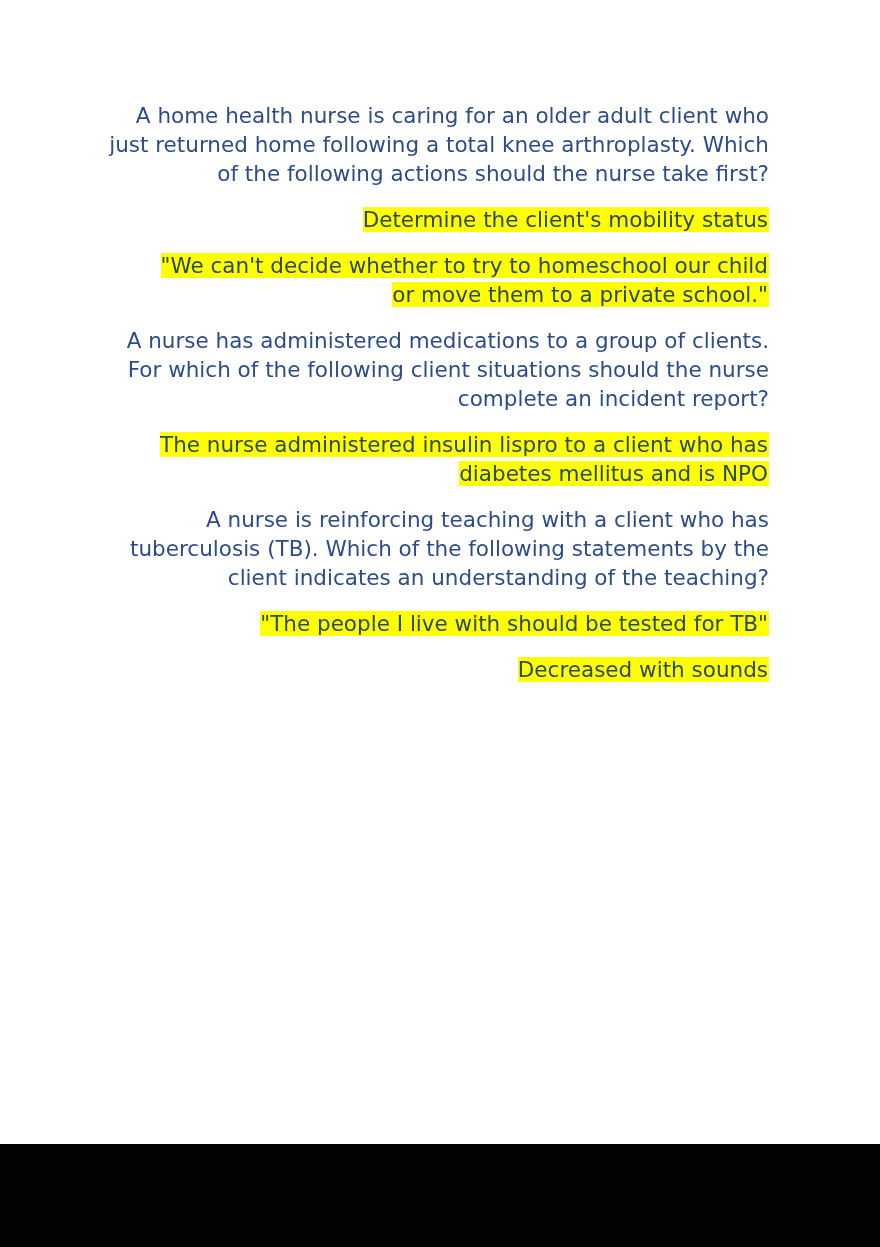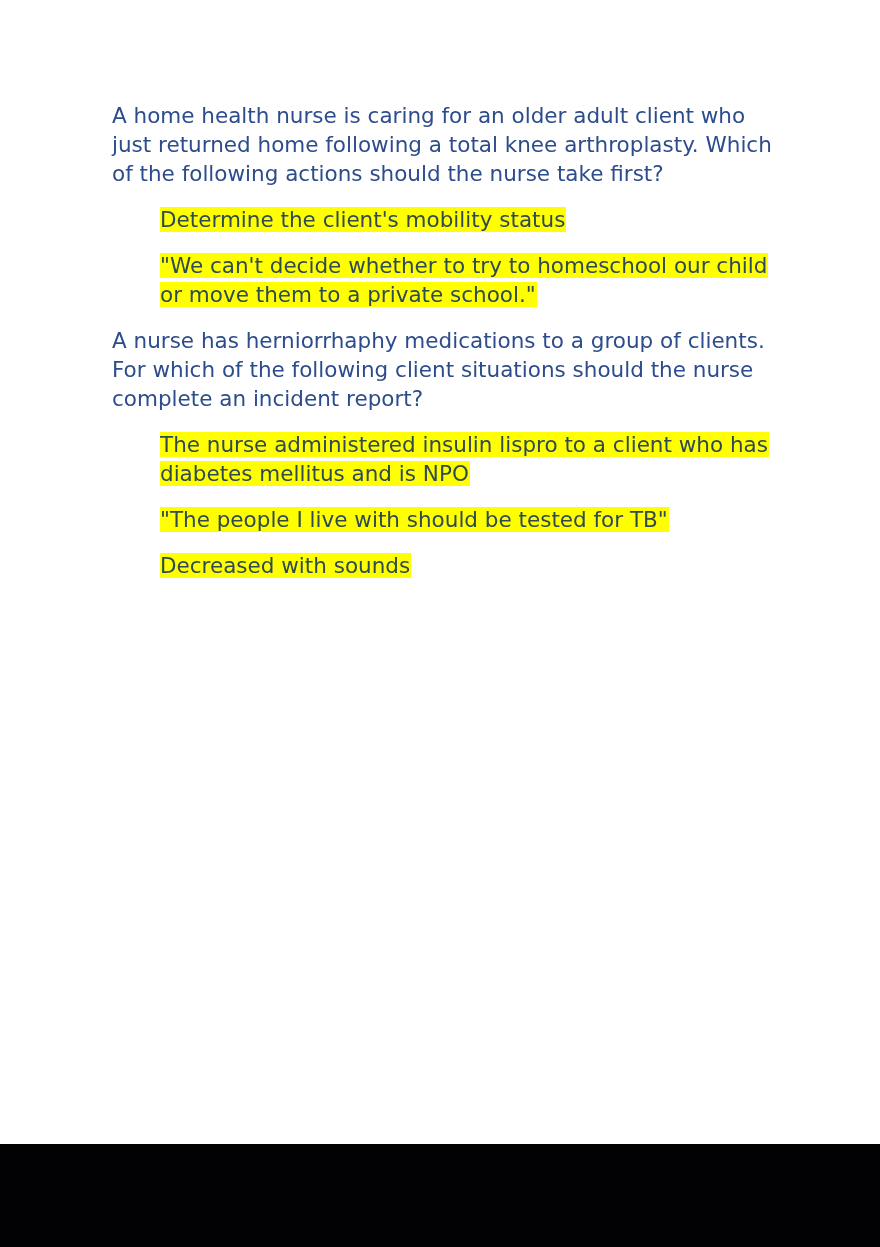--- a/index.html
+++ b/index.html
@@ -16,27 +16,28 @@
     .page {
       position: absolute;
       left: 0;
       top: 0;
       width: 880px;
       height: 1144px;
       background: #ffffff;
     }
     .content {
       position: absolute;
-      left: 112px;
+      left: 104px;
       top: 101px;
       width: 665px;
       font-family: "DejaVu Sans", sans-serif;
       font-size: 21.5px;
       line-height: 29px;
       color: #2c4c8c;
+      text-align: right;
     }
     .question {
       margin: 0 0 17px 0;
     }
     .answer {
       margin: 0 0 17px 0;
       padding-left: 48px;
     }
     .answer span {
       background: #ffff00;
@@ -58,23 +59,24 @@
 <body>
 
 <div class="page">
   <div class="content">
 
     <p class="question">A home health nurse is caring for an older adult client who just returned home following a total knee arthroplasty. Which of the following actions should the nurse take first?</p>
     <p class="answer"><span>Determine the client's mobility status</span></p>
 
     <p class="answer"><span>"We can't decide whether to try to homeschool our child or move them to a private school."</span></p>
 
-    <p class="question">A nurse has herniorrhaphy medications to a group of clients. For which of the following client situations should the nurse complete an incident report?</p>
+    <p class="question">A nurse has administered medications to a group of clients. For which of the following client situations should the nurse complete an incident report?</p>
     <p class="answer"><span>The nurse administered insulin lispro to a client who has diabetes mellitus and is NPO</span></p>
 
+    <p class="question">A nurse is reinforcing teaching with a client who has tuberculosis (TB). Which of the following statements by the client indicates an understanding of the teaching?</p>
     <p class="answer"><span>"The people I live with should be tested for TB"</span></p>
 
     <p class="answer"><span>Decreased with sounds</span></p>
 
   </div>
 </div>
 
 <div class="bottom-bar"></div>
 
 </body></html>

